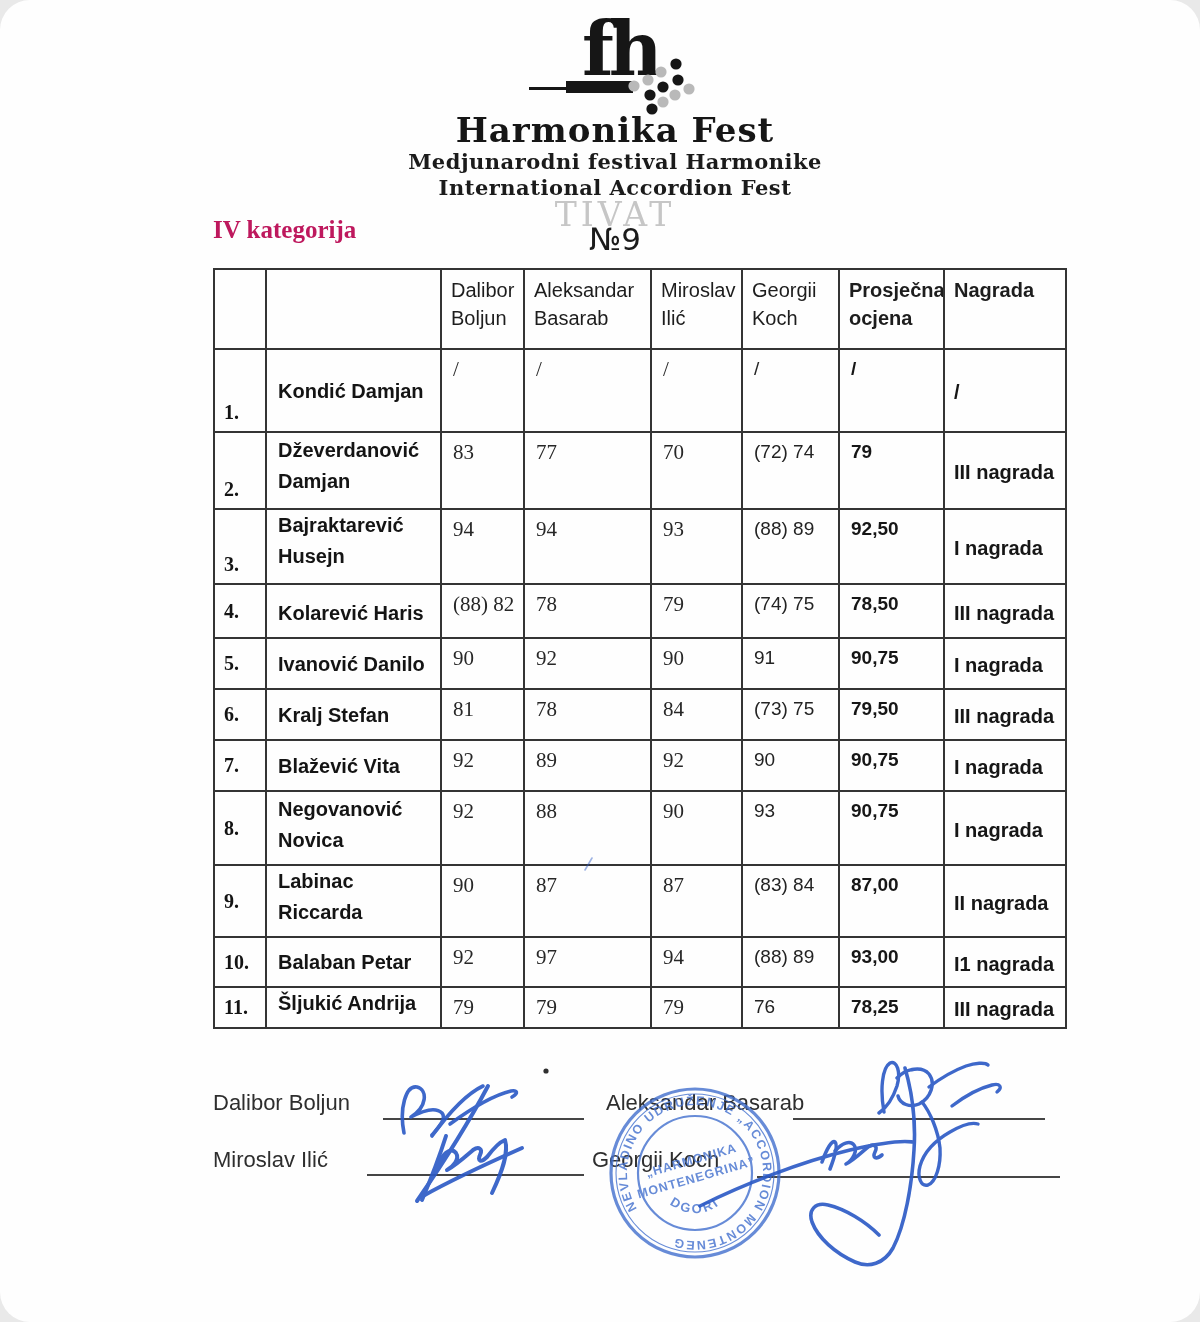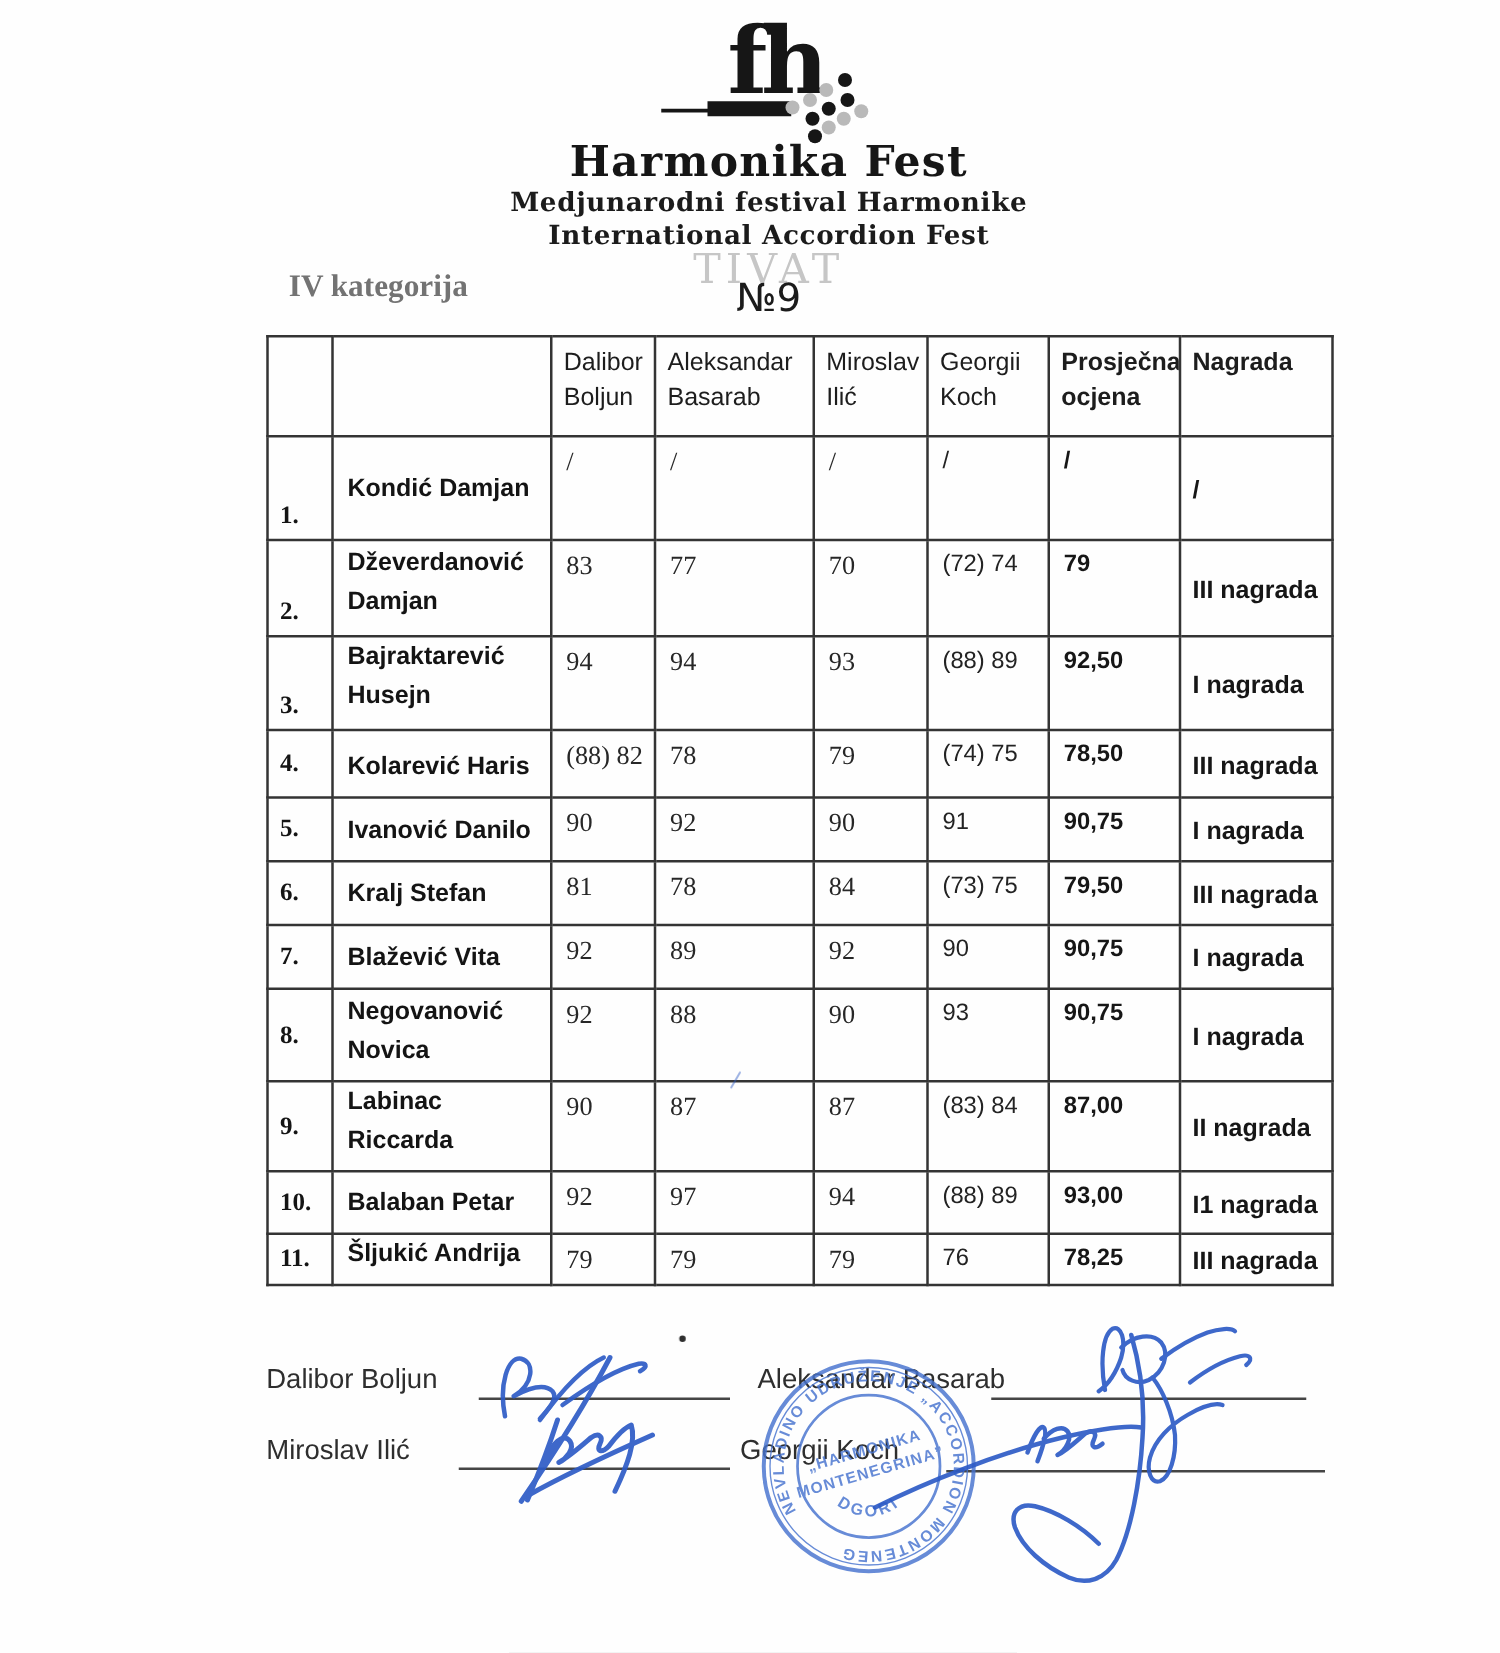--- a/index.html
+++ b/index.html
@@ -1,29 +1,29 @@
 <!DOCTYPE html>
 <html><head>
 <meta charset="utf-8">
 <style>
   html,body{margin:0;padding:0;background:#e9e9e9;}
   #page{position:relative;width:1200px;height:1322px;background:#fefefe;margin:0 auto;
-        font-family:"Liberation Sans",sans-serif;color:#1f1f1f;overflow:hidden;}
+        font-family:"Liberation Sans",sans-serif;color:#1f1f1f;overflow:hidden;border-radius:30px;}
 
   
   .centerline{position:absolute;left:0;width:1200px;text-align:center;padding-left:30px;box-sizing:border-box;}
   #monogram{position:absolute;left:582px;top:6px;font:700 74px "DejaVu Serif",serif;letter-spacing:-5px;color:#161616;}
   #logo-bar-thin{position:absolute;left:529px;top:87px;width:40px;height:3px;background:#161616;}
   #logo-bar-thick{position:absolute;left:566px;top:81px;width:67px;height:12px;background:#161616;}
   #title-main{top:110px;font:700 34px "DejaVu Serif",serif;letter-spacing:1px;color:#161616;}
   #title-sub1{top:149px;font:700 21px "DejaVu Serif",serif;letter-spacing:.5px;color:#1b1b1b;}
   #title-sub2{top:175px;font:700 21px "DejaVu Serif",serif;letter-spacing:.5px;color:#1b1b1b;}
   #title-city{top:195px;font:400 33px "DejaVu Serif",serif;letter-spacing:4px;color:#c6c6c6;}
   #title-number{top:221px;font:400 31px "DejaVu Sans",sans-serif;color:#1b1b1b;}
-  #category{position:absolute;left:213px;top:216px;font:700 25px "Liberation Serif",serif;color:#737373;margin-left:18px;}
+  #category{position:absolute;left:213px;top:216px;font:700 25px "Liberation Serif",serif;color:#be185d;}
 
   
   table#results{position:absolute;left:213px;top:268px;border-collapse:collapse;table-layout:fixed;width:852px;}
   #results th,#results td{border:2px solid #343434;overflow:hidden;box-sizing:border-box;}
   #results thead tr{height:80px;}
   #results th{font:400 20px "Liberation Sans",sans-serif;text-align:left;vertical-align:top;
               padding:6px 6px 0 9px;line-height:1.4;color:#1d1d1d;font-weight:400;}
   #results th.b{font-weight:700;margin-top:40px;}
   td.c-num{font:700 20px "Liberation Serif",serif;vertical-align:middle;padding-left:9px;color:#141414;}
   tr.tall td.c-num{vertical-align:bottom;padding-bottom:7px;}

